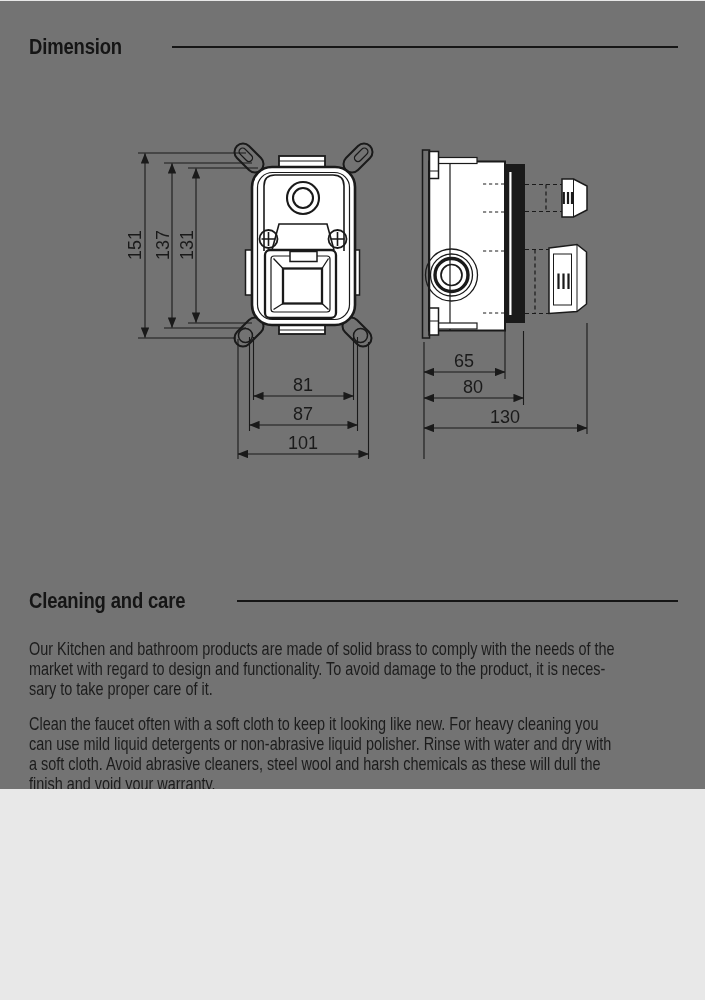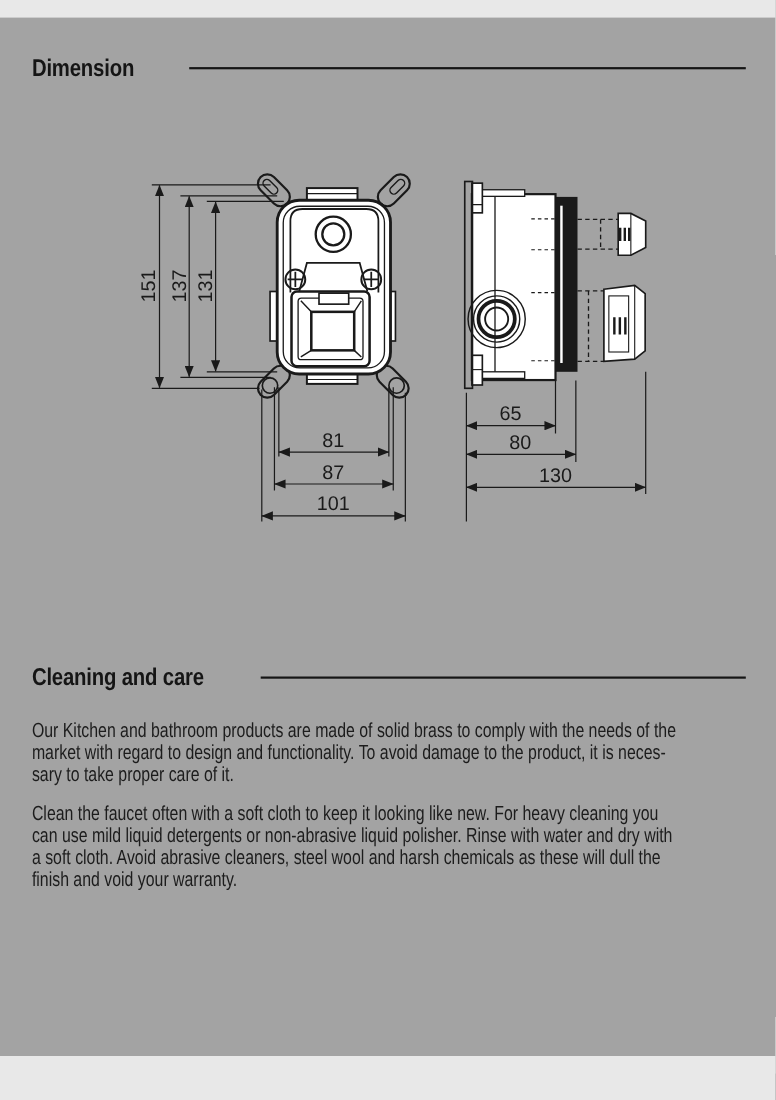--- a/index.html
+++ b/index.html
@@ -1,19 +1,19 @@
 <!DOCTYPE html>
 <html><head>
 <meta charset="utf-8">
 <style>
   html,body{margin:0;padding:0;background:#e8e8e8;}
   .page{
-    position:relative;width:705px;height:944px;background:#a3a3a3;
+    position:relative;width:705px;height:788px;background:#737373;
     font-family:"Liberation Sans",sans-serif;color:#1a1a1a;overflow:hidden;
-    margin:16px auto;
+    margin:1px auto;
   }
   .heading{
     position:absolute;font-size:22px;font-weight:700;color:#151515;
     white-space:nowrap;letter-spacing:-0.2px;
     transform:scaleX(0.84);transform-origin:0 50%;
   }
   #dimension-title{left:29px;top:33px;}
   #cleaning-title{left:29px;top:587px;}
   .rule{position:absolute;height:2.3px;background:#151515;}
   #rule-dimension{left:172px;top:44.5px;width:506px;}

